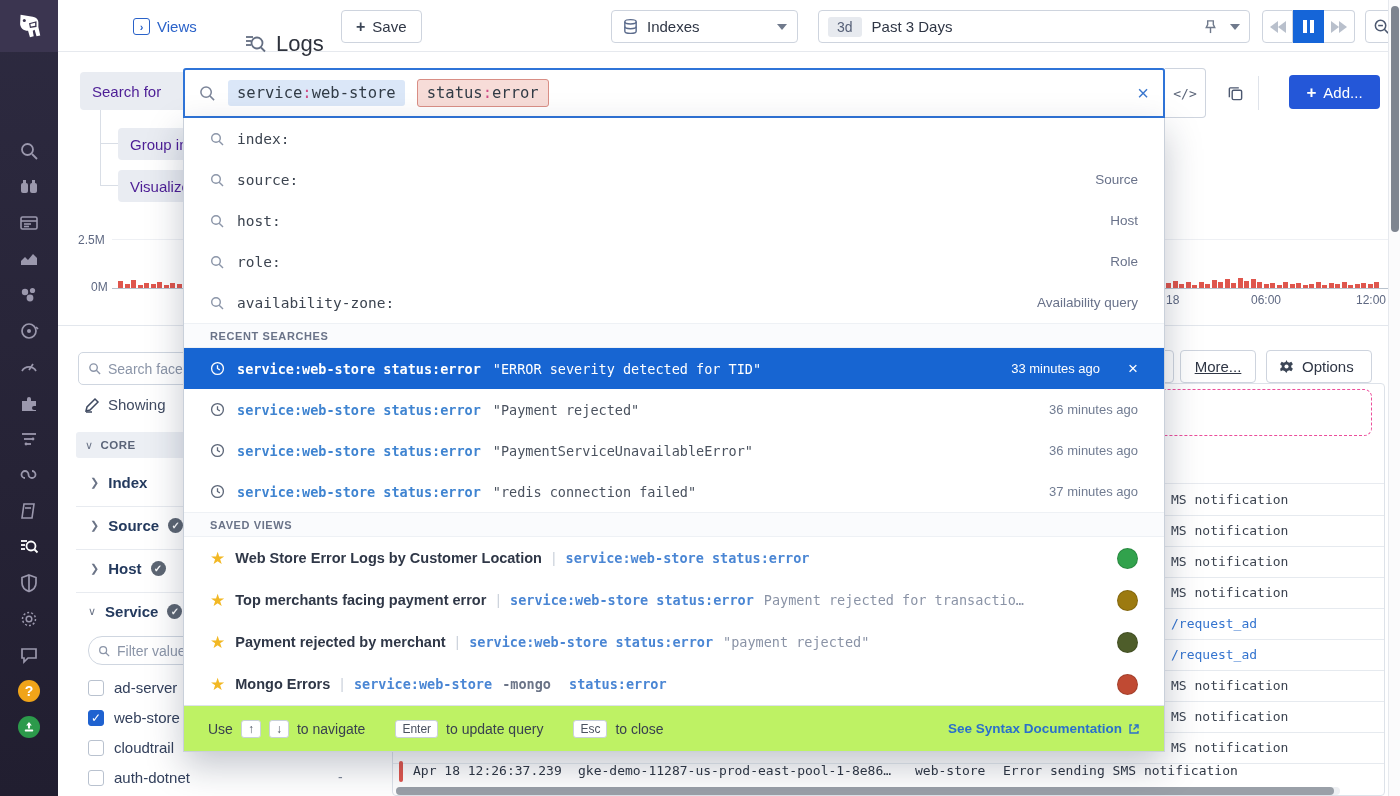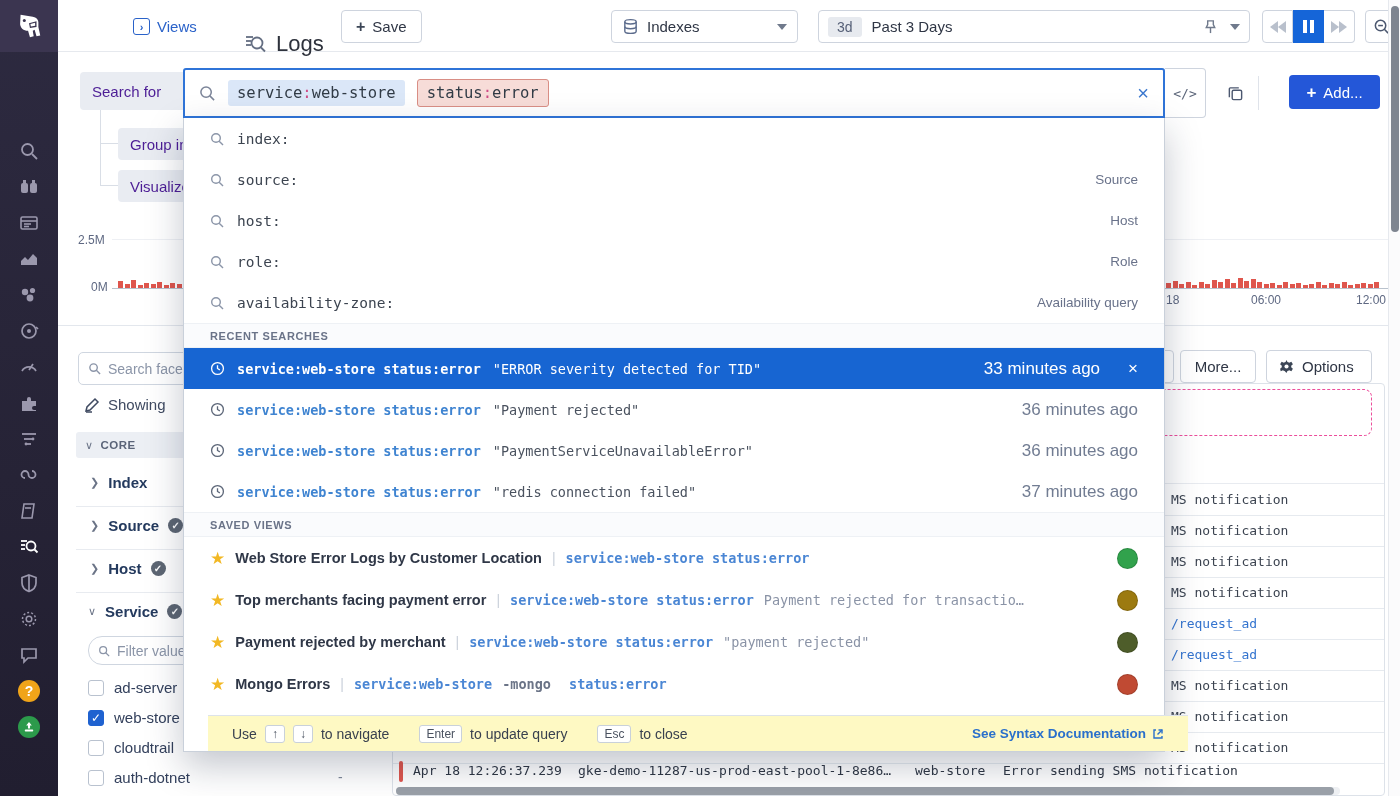--- a/index.html
+++ b/index.html
@@ -69,21 +69,21 @@
   .hair { background:#e8ebf0; height:1px; }
   #filter-input { left:88px; top:636px; width:280px; height:29px; border-radius:14px; }
   .cb-row { display:flex; align-items:center; gap:10px; font-size:15px; color:#33405c; }
   .cb { width:16px; height:16px; border:1px solid #b9c2cf; border-radius:3px; background:#fff; }
   .cb.checked { background:#1f62d0; border-color:#1f62d0; color:#fff; font-size:12px; display:flex; align-items:center; justify-content:center; }
   .count-dash { color:#7d8699; font-size:14px; }
 
   
   #logs-card { left:392px; top:383px; width:993px; height:413px; background:#fff; border:1px solid #dde2e9; border-radius:4px; }
   #more-frag { left:1158px; top:350px; width:16px; height:33px; border:1px solid #cfd5df; border-radius:4px; background:#fff; }
-  #more-btn { left:1180px; top:350px; width:76px; padding:11px 13px; justify-content:center; cursor:pointer; }
+  #more-btn { left:1180px; top:350px; width:76px; padding:11px 13px; justify-content:center; cursor:pointer;text-decoration:underline; }
   #options-btn { left:1266px; top:350px; width:106px; padding:0 12px; gap:8px; cursor:pointer; }
   #pink-box { left:980px; top:389px; width:392px; height:47px; border:1.5px dashed #ec4e9b; border-radius:8px; background:#fff; }
   .log-row { position:absolute; left:393px; width:991px; height:31px; border-bottom:1px solid #e6eaef; font-size:13px; color:#3b4350; }
   .log-row span { position:absolute; top:7px; }
   .log-row .cell { left:778px; }
   .log-row.link .cell { color:#3474cf; }
   #bottom-log { left:393px; top:757px; width:991px; height:30px; font-size:13px; color:#2f3744; }
   #bottom-log .sev { position:absolute; left:6px; top:4px; width:4px; height:21px; border-radius:2px; background:#df564d; }
   #bottom-log span { position:absolute; top:6px; white-space:nowrap; }
   #hscroll { left:396px; top:787px; width:944px; height:8px; background:#eef0f3; border-radius:4px; }
@@ -105,34 +105,34 @@
   #add-btn .plus { color:#fff; font-size:17px; }
 
   #dropdown { left:183px; top:118px; width:982px; height:634px; background:#fff; border:1px solid #c9d0da; border-top:none; box-shadow:0 14px 34px rgba(20,30,60,.25); z-index:50; }
   .sug-row { height:41px; display:flex; align-items:center; gap:13px; padding:0 26px; cursor:pointer; }
   .sug-term { font-size:14.5px; color:#3c4450; }
   .sug-label { margin-left:auto; font-size:13.5px; color:#69728a; }
   .sec-header { height:25px; background:#fafbfd; border-top:1px solid #eef1f5; border-bottom:1px solid #eef1f5; display:flex; align-items:center; padding:0 26px; font-size:11px; font-weight:bold; letter-spacing:.6px; color:#6a7388; }
   .recent-row { height:41px; display:flex; align-items:center; gap:12px; padding:0 26px; cursor:pointer; }
   .recent-row .q { font-size:13.5px; font-weight:bold; color:#3f84d1; white-space:nowrap; }
   .recent-row .p { font-size:13.5px; color:#4a525f; white-space:nowrap; }
-  .recent-row .t { margin-left:auto; font-size:17px; color:#717c92; white-space:nowrap; }
+  .recent-row .t { margin-left:auto; font-size:13px; color:#717c92; white-space:nowrap; }
   .recent-row .clock { color:#5c6678; }
   .recent-row.selected { background:#1765d2; }
   .recent-row.selected .q, .recent-row.selected .p, .recent-row.selected .t, .recent-row.selected .clock { color:#fff; }
   .recent-row.selected .x { color:#fff; font-size:17px; margin-left:16px; cursor:pointer; }
   .saved-row { height:42px; display:flex; align-items:center; gap:10px; padding:0 26px; cursor:pointer; }
   .star { color:#f2b824; font-size:17px; }
   .saved-row .name { font-size:14.5px; font-weight:bold; color:#2f3747; white-space:nowrap; }
   .saved-row .sep { color:#c9d0da; font-size:14px; }
   .saved-row .q { font-size:13.5px; font-weight:bold; color:#4a86d4; white-space:nowrap; }
   .saved-row .dim { font-size:13.5px; color:#6b7487; font-weight:bold; }
   .saved-row .extra { font-size:13.5px; color:#8a93a6; white-space:nowrap; overflow:hidden; text-overflow:ellipsis; max-width:420px; }
   .saved-row .avatar { margin-left:auto; width:21px; height:21px; border-radius:50%; border:1px solid rgba(0,0,0,.15); flex:none; }
-  #dd-footer { position:absolute; left:0; bottom:0; width:100%; height:36px; background:#fef9c3; border-top:1px solid #dde3ea; display:flex; align-items:center; gap:8px; padding:0 24px; font-size:14px; color:#39414f;margin-left:24px; }
+  #dd-footer { position:absolute; left:0; bottom:0; width:100%; height:46px; background:#bef264; border-top:1px solid #dde3ea; display:flex; align-items:center; gap:8px; padding:0 24px; font-size:14px; color:#39414f; }
   .keycap { background:#fff; border:1px solid #c9d1da; border-radius:3px; padding:1px 6px; font-size:12px; color:#4a5260; }
   #syntax-link { margin-left:auto; color:#2a70cb; font-weight:bold; font-size:13.5px; display:flex; gap:6px; align-items:center; cursor:pointer; }
 
   svg { display:block; }
 </style>
 </head>
 <body>
 
 <div id="app">
 

